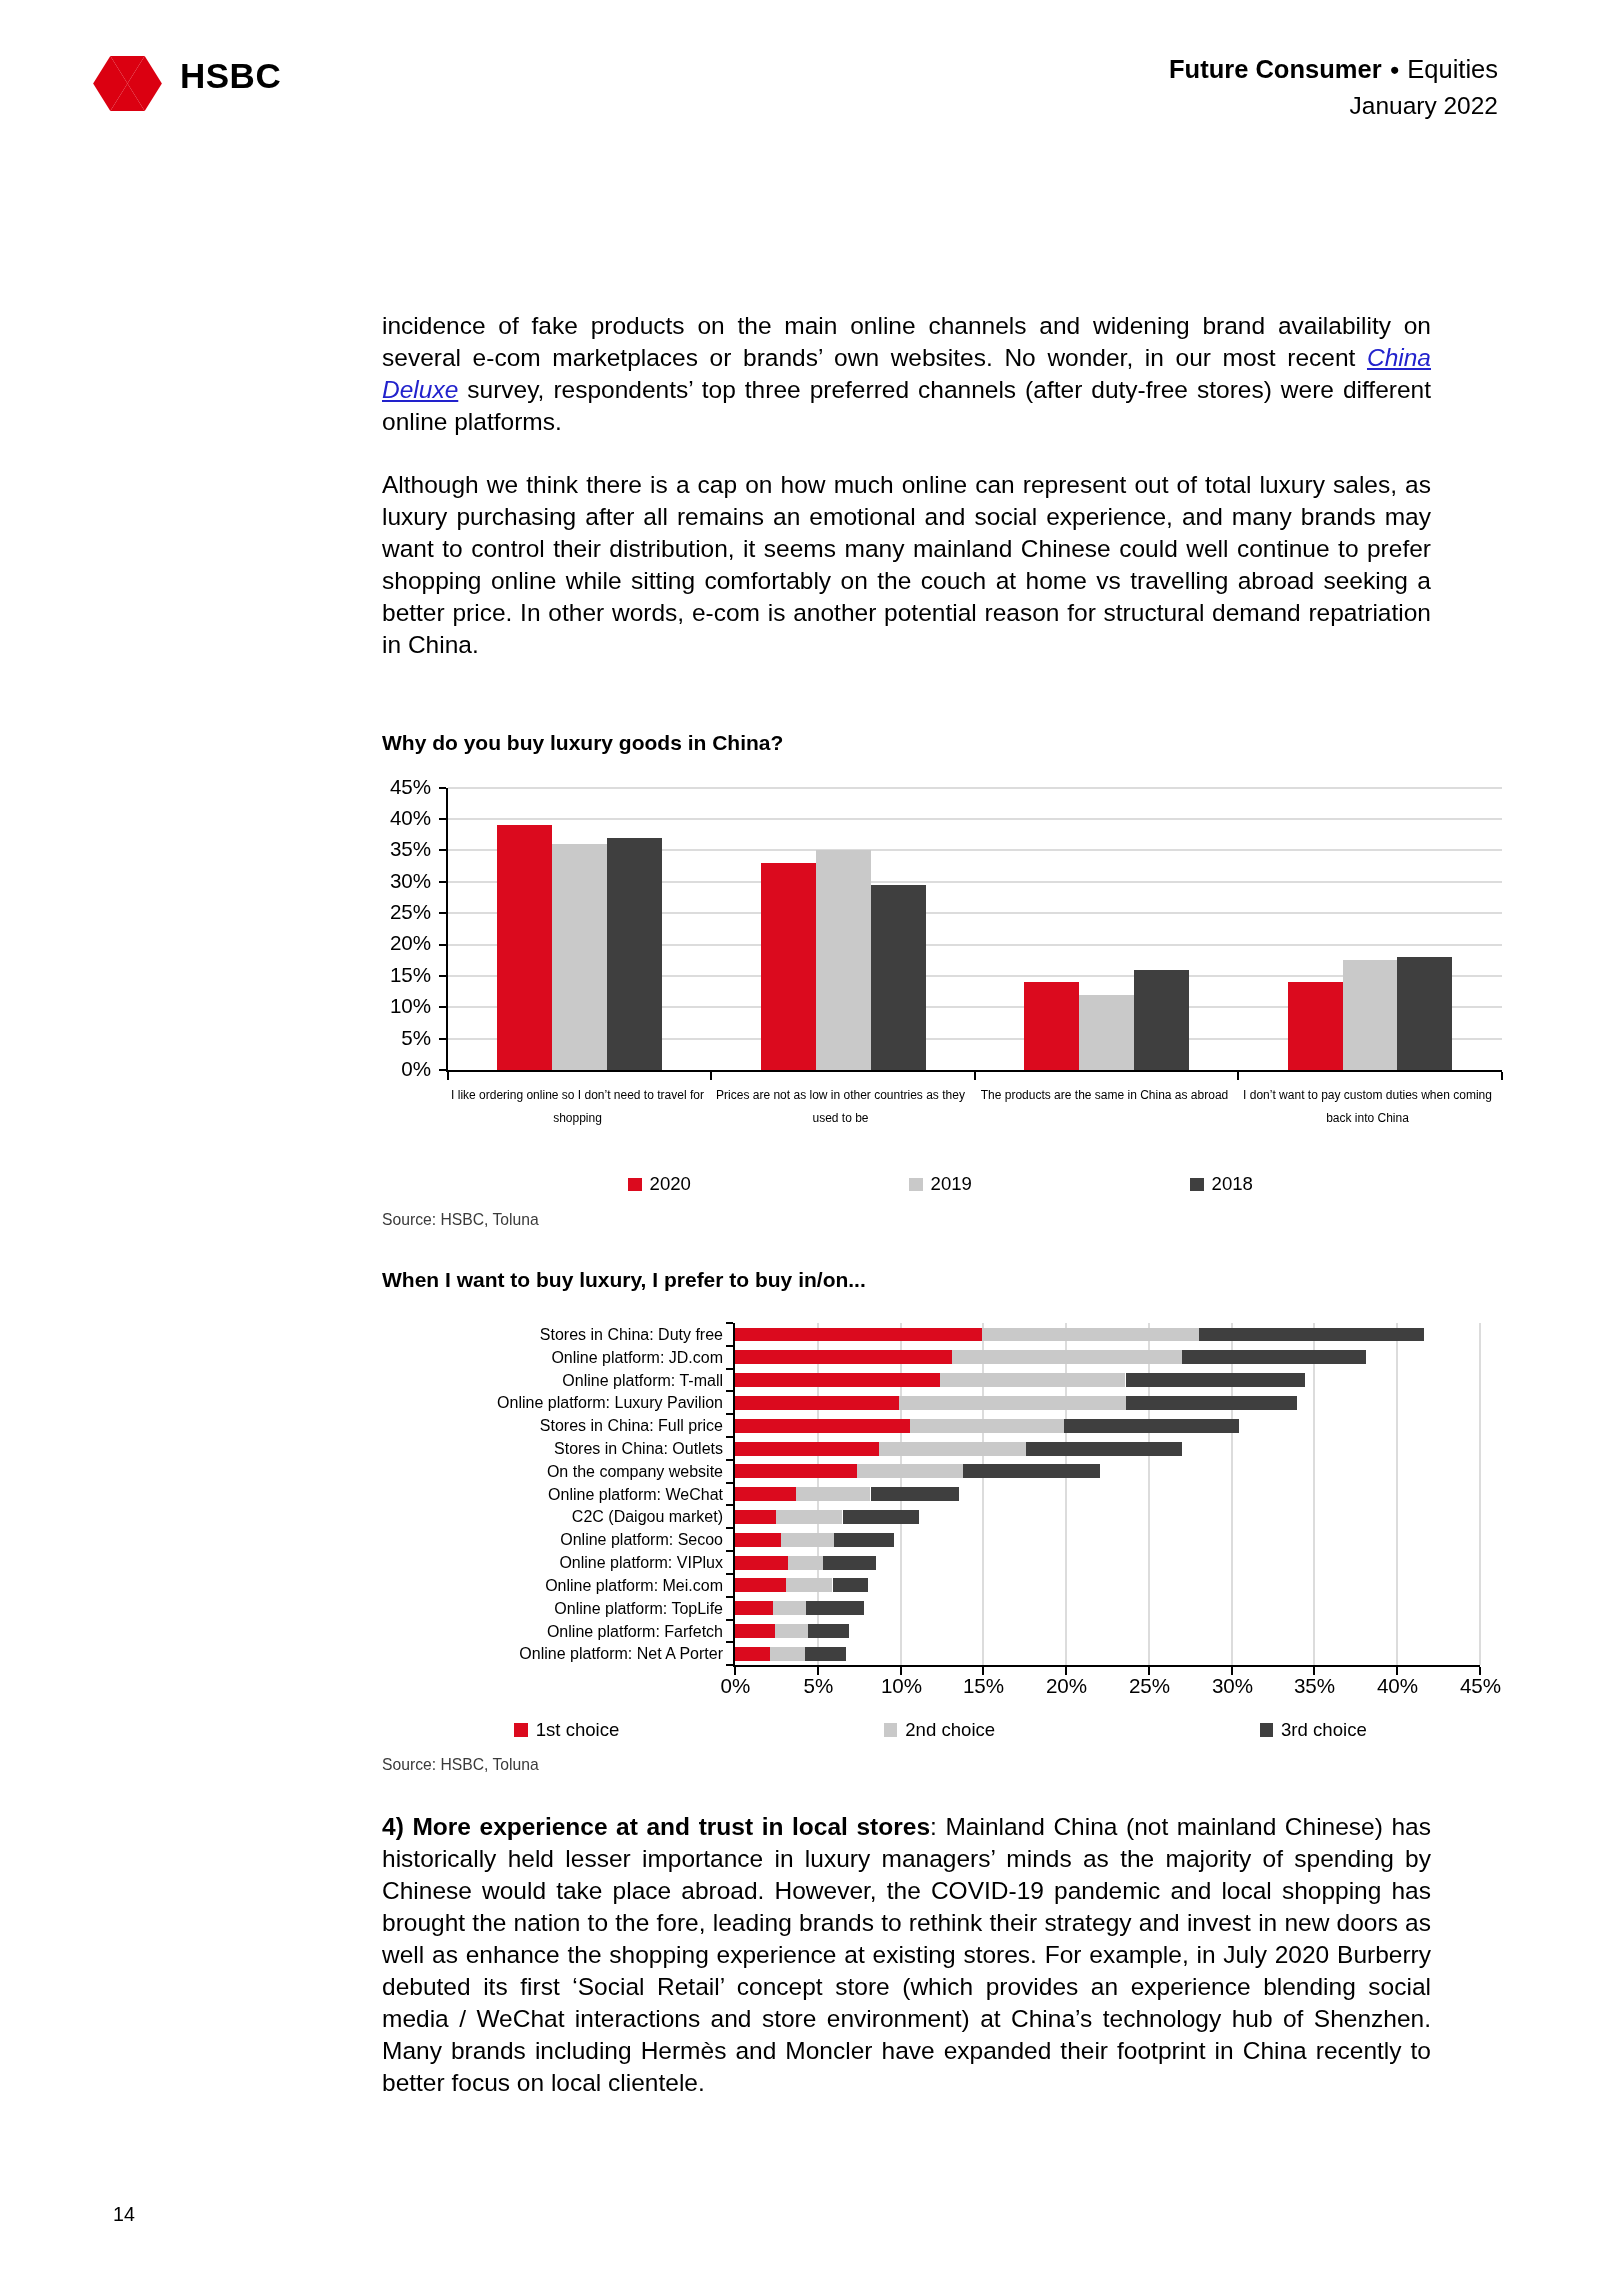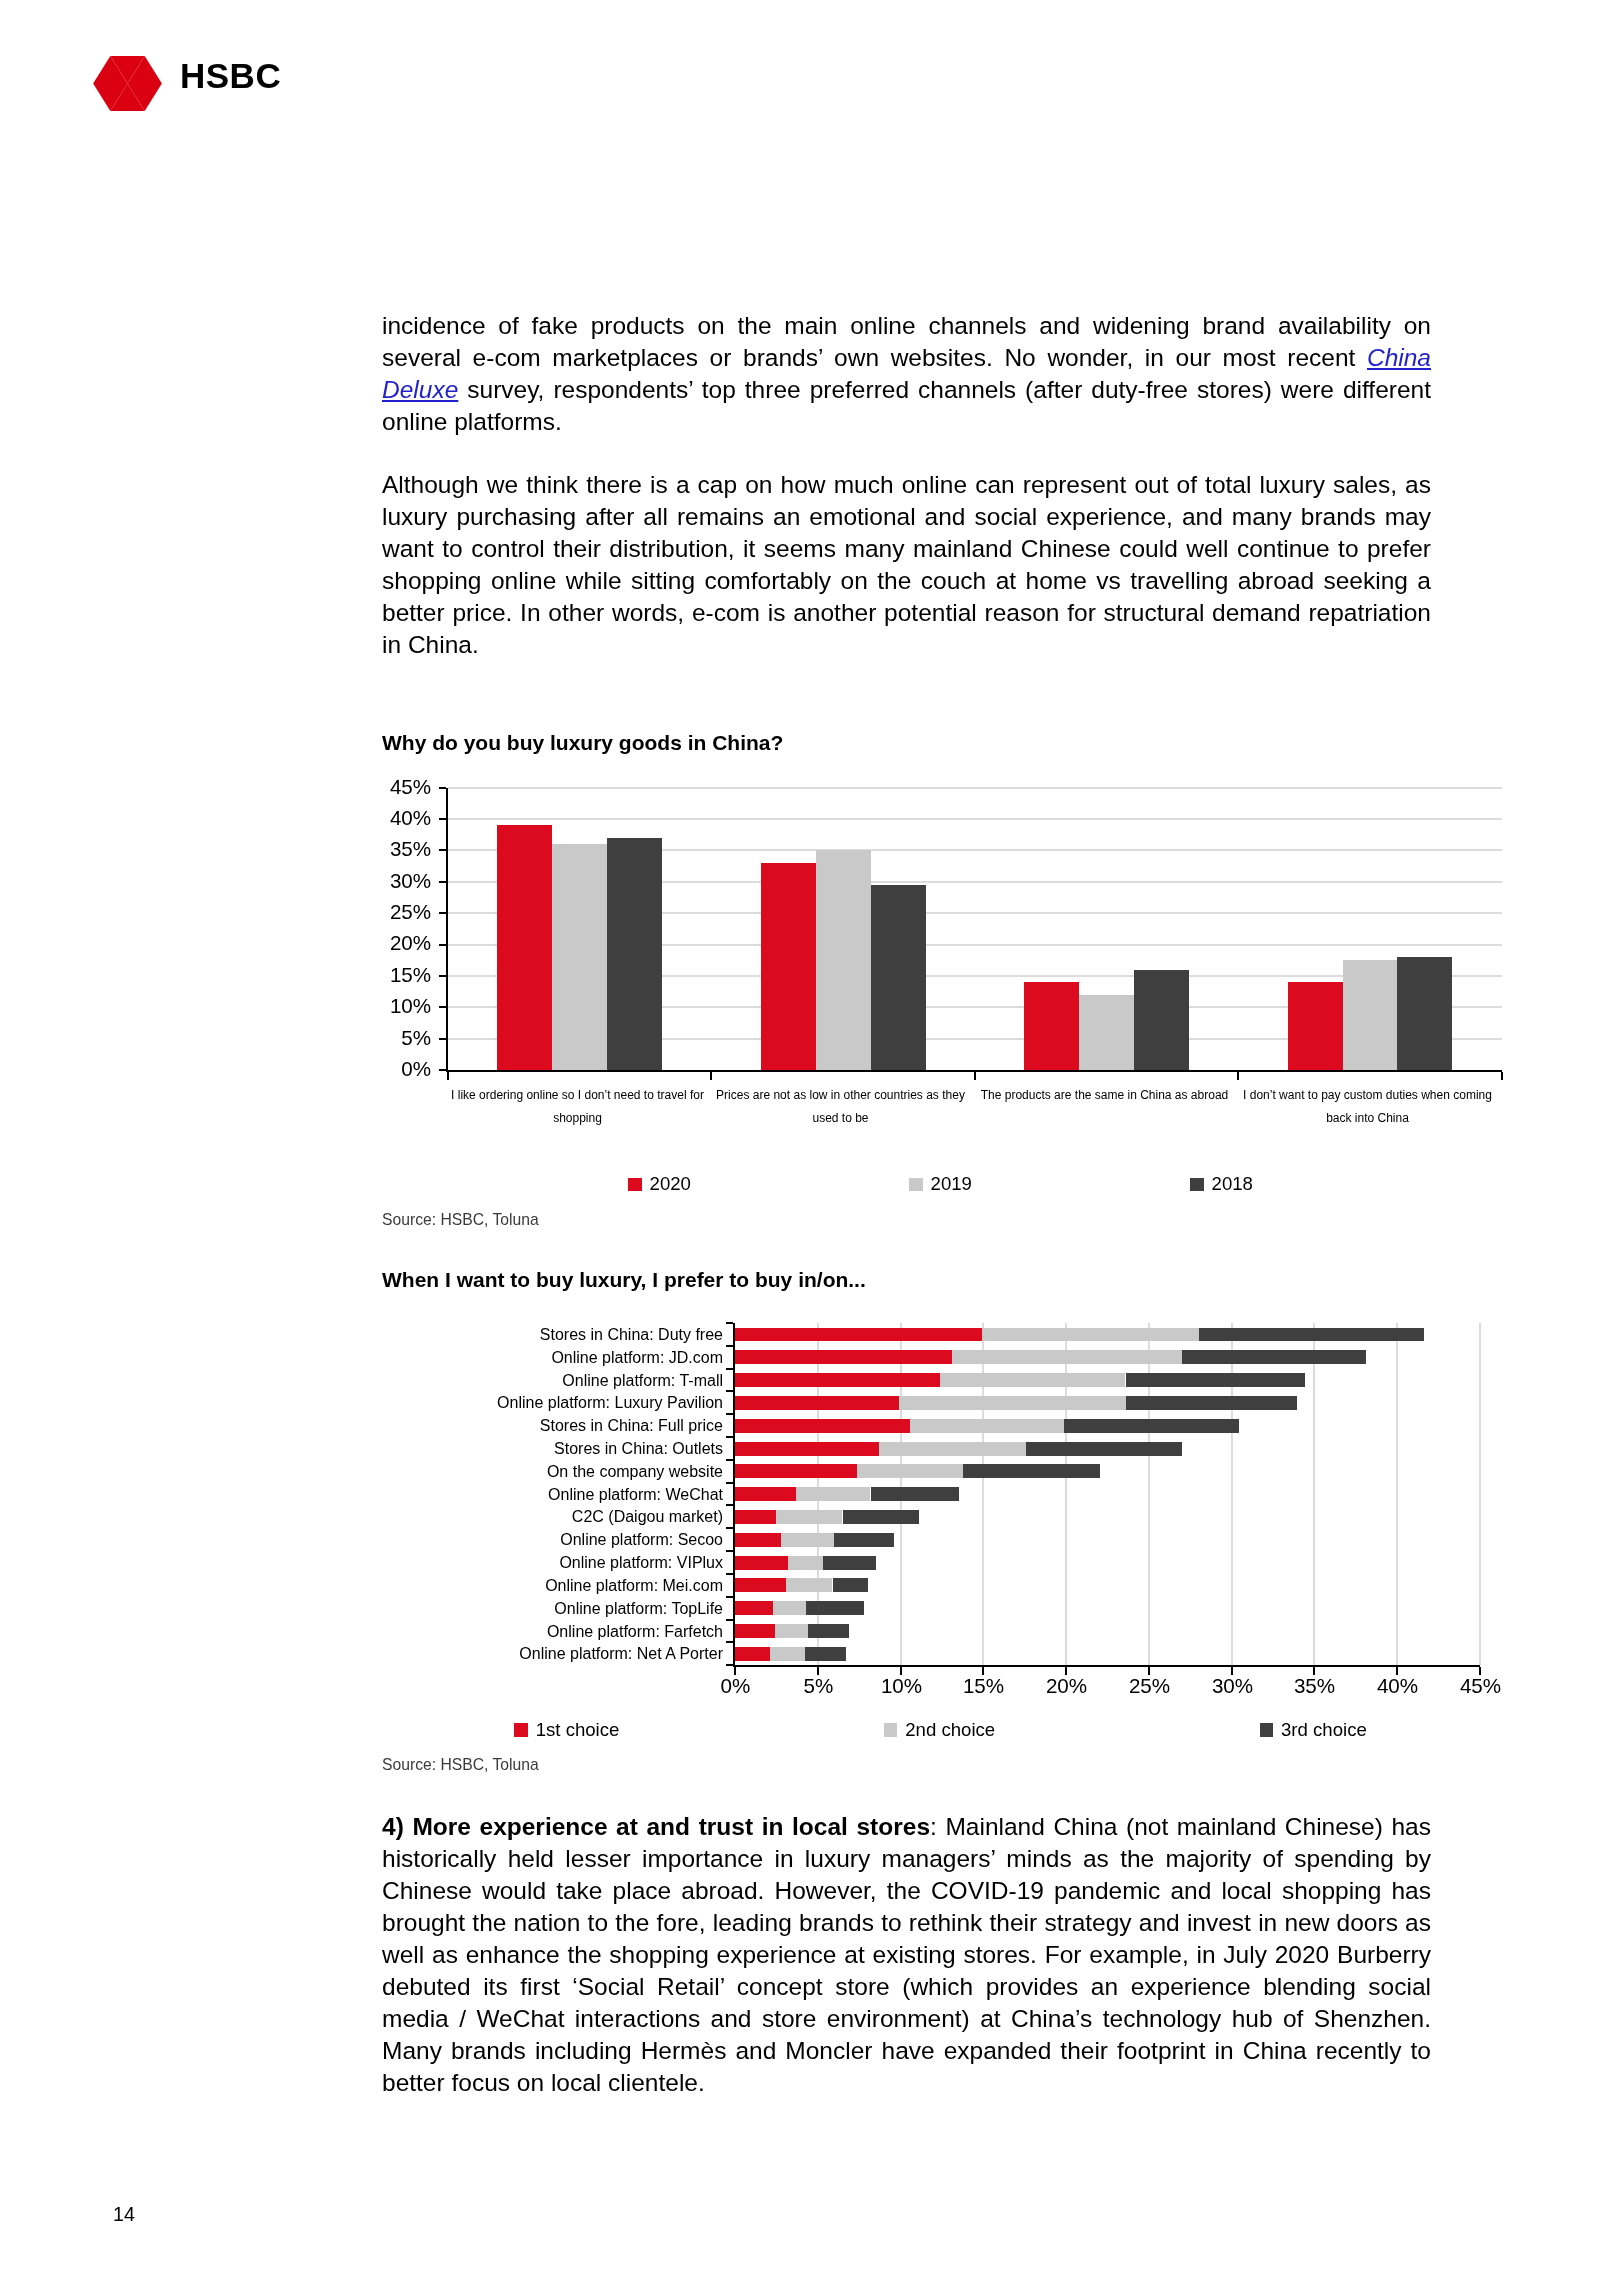--- a/index.html
+++ b/index.html
@@ -78,20 +78,26 @@
   <div class="logo">
     <svg width="69" height="55" viewBox="0 0 10 8">
       <polygon points="0,4 2.5,0 5,4 2.5,8" fill="#DB0011"></polygon>
       <polygon points="10,4 7.5,0 5,4 7.5,8" fill="#DB0011"></polygon>
       <polygon points="2.5,0 7.5,0 5,4" fill="#DB0011"></polygon>
       <polygon points="2.5,8 7.5,8 5,4" fill="#DB0011"></polygon>
     </svg>
     <span class="logo-text">HSBC</span>
   </div>
 
+  <div class="header-right">
+    <div>
+      <span class="ht-bold">Future Consumer</span><span class="ht-sep">●</span><span class="ht-reg">Equities</span>
+    </div>
+    <div class="header-date">January 2022</div>
+  </div>
 
   <p class="body-p p1"><span>incidence of fake products on the main online channels and widening brand availability on several e-com marketplaces or brands’ own websites. No wonder, in our most recent </span><a class="link" href="#">China Deluxe</a><span> survey, respondents’ top three preferred channels (after duty-free stores) were different online platforms.</span></p>
 
   <p class="body-p p2">Although we think there is a cap on how much online can represent out of total luxury sales, as luxury purchasing after all remains an emotional and social experience, and many brands may want to control their distribution, it seems many mainland Chinese could well continue to prefer shopping online while sitting comfortably on the couch at home vs travelling abroad seeking a better price. In other words, e-com is another potential reason for structural demand repatriation in China.</p>
 
   <section class="chart-sec c1">
     <h3 class="chart-title">Why do you buy luxury goods in China?</h3>
     <div class="c1-wrap">
       <div id="c1-ylab">
           <div class="y-lab" style="bottom: -8.8px;">0%</div>

